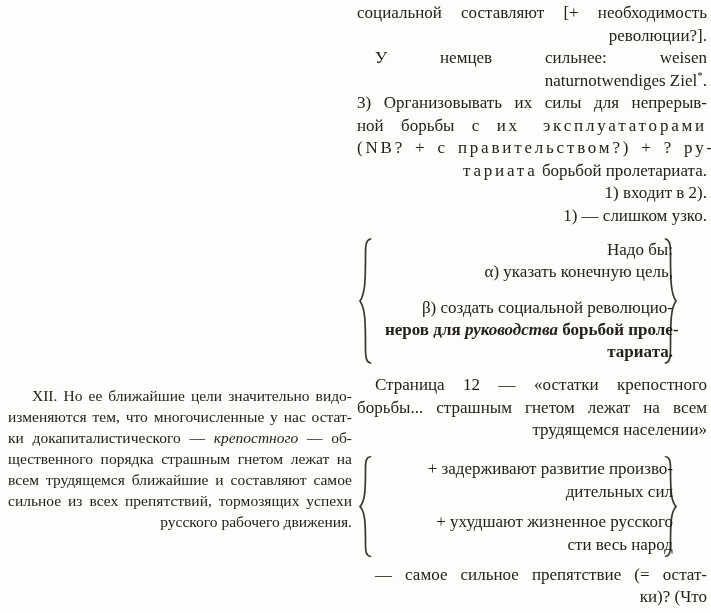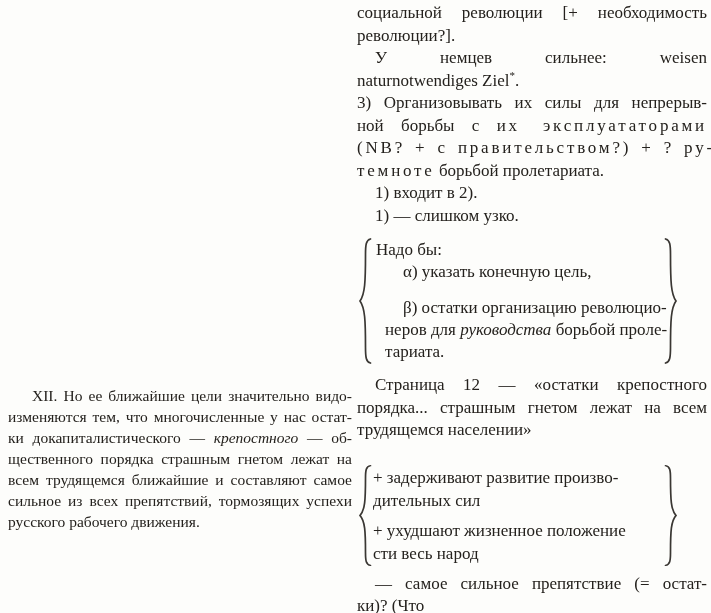--- a/index.html
+++ b/index.html
@@ -4,42 +4,42 @@
 <style>
   html,body{margin:0;padding:0;}
   body{
     width:711px;height:613px;overflow:hidden;position:relative;
     background:#fdfdfb;color:#24211d;
     font-family:"Liberation Serif","DejaVu Serif",serif;
   }
   .col{position:absolute;}
   .col-left{left:8px;top:385px;width:344px;font-size:15.5px;line-height:21px;}
   .col-right{left:357px;top:2px;width:350px;font-size:17px;line-height:22.5px;}
-  .tline{min-height:1em;}
+  .tline{min-height:1em;text-align:right;}
   .just{text-align:justify;text-align-last:justify;}
   .ind{padding-left:18px;}
   .indent1{text-indent:24px;}
   .it{font-style:italic;}
   .itsp{letter-spacing:2.8px;word-spacing:3px;}
   .nowrap{white-space:nowrap;}
   sup{font-size:11px;line-height:0;vertical-align:super;}
   .spread{display:flex;justify-content:space-between;padding-left:18px;}
   
   .braced{position:relative;width:322px;}
   .b1{margin-top:10px;}
-  .b2{margin-top:22px;}
+  .b2{margin-top:13px;}
   .brace{position:absolute;top:0;height:100%;width:16px;}
   .brace-l{left:0;}
   .brace-r{right:0;}
   .btxt{position:relative;z-index:1;}
   .b1 .btxt{padding:2px 6px 2px 19px;line-height:22px;}
   .b2 .btxt{padding:2px 6px 2px 16px;line-height:23px;}
   .btxt .tline{white-space:nowrap;}
   .gk{padding-left:27px;}
-  .cont{padding-left:9px;}
+  .cont{padding-left:9px;font-weight:bold;}
   .gap14{height:14px;}
   .gap7{height:7px;}
   .p6{margin-top:9px;}
   .p7{margin-top:6px;}
 </style>
 </head>
 <body>
 
 <div>
 
@@ -48,71 +48,71 @@
     <div class="tline just"><span>изменяются тем, что многочисленные у нас остат-</span></div>
     <div class="tline just"><span>ки докапиталистического — </span><span class="it">крепостного</span><span> — об-</span></div>
     <div class="tline just"><span>щественного порядка страшным гнетом лежат на</span></div>
     <div class="tline just"><span>всем трудящемся ближайшие и составляют самое</span></div>
     <div class="tline just"><span>сильное из всех препятствий, тормозящих успехи</span></div>
     <div class="tline"><span>русского рабочего движения.</span></div>
   </div>
 
   <div class="col col-right">
 
-    <div class="tline just"><span>социальной революции [+ необходимость</span></div>
+    <div class="tline just"><span>социальной составляют [+ необходимость</span></div>
     <div class="tline"><span>революции?].</span></div>
 
     <div class="tline spread">
       <span>У</span>
       <span>немцев</span>
       <span>сильнее:</span>
       <span>weisen</span>
     </div>
     <div class="tline"><span>naturnotwendiges Ziel</span><sup>*</sup><span>.</span></div>
 
     <div class="tline just"><span>3) Организовывать их силы для непрерыв-</span></div>
     <div class="tline just"><span>ной борьбы с </span><span class="itsp">их эксплуататорами</span></div>
     <div class="tline itsp nowrap"><span>(NB? + с правительством?) + ? ру-</span></div>
-    <div class="tline nowrap"><span class="itsp">темноте</span><span> борьбой пролетариата.</span></div>
+    <div class="tline nowrap"><span class="itsp">тариата</span><span> борьбой пролетариата.</span></div>
 
     <div class="tline ind"><span>1) входит в 2).</span></div>
     <div class="tline ind"><span>1) — слишком узко.</span></div>
 
     <div class="braced b1">
       <svg class="brace brace-l" viewBox="0 0 16 130" preserveAspectRatio="none">
         <path d="M 13.5 2 C 9 3, 8.5 8, 8.5 18 C 8.5 45, 8 58, 3 65 C 8 72, 8.5 85, 8.5 112 C 8.5 122, 9 127, 13.5 128" fill="none" stroke="#3a3733" stroke-width="1.7" stroke-linecap="round"></path>
       </svg>
       <div class="btxt">
         <div class="tline"><span>Надо бы:</span></div>
         <div class="tline gk"><span>α) указать конечную цель,</span></div>
         <div class="gap14"></div>
-        <div class="tline gk"><span>β) остатки организацию революцио-</span></div>
+        <div class="tline gk"><span>β) создать социальной революцио-</span></div>
         <div class="tline cont"><span>неров для </span><span class="it">руководства</span><span> борьбой проле-</span></div>
         <div class="tline cont"><span>тариата.</span></div>
       </div>
       <svg class="brace brace-r" viewBox="0 0 16 130" preserveAspectRatio="none">
         <path d="M 2.5 2 C 7 3, 7.5 8, 7.5 18 C 7.5 45, 8 58, 13 65 C 8 72, 7.5 85, 7.5 112 C 7.5 122, 7 127, 2.5 128" fill="none" stroke="#3a3733" stroke-width="1.7" stroke-linecap="round"></path>
       </svg>
     </div>
 
     <div class="p6">
       <div class="tline just ind"><span>Страница 12 — «остатки крепостного</span></div>
-      <div class="tline just"><span>порядка... страшным гнетом лежат на всем</span></div>
+      <div class="tline just"><span>борьбы... страшным гнетом лежат на всем</span></div>
       <div class="tline"><span>трудящемся населении»</span></div>
     </div>
 
     <div class="braced b2">
       <svg class="brace brace-l" viewBox="0 0 16 130" preserveAspectRatio="none">
         <path d="M 13.5 2 C 9 3, 8.5 8, 8.5 18 C 8.5 45, 8 58, 3 65 C 8 72, 8.5 85, 8.5 112 C 8.5 122, 9 127, 13.5 128" fill="none" stroke="#3a3733" stroke-width="1.7" stroke-linecap="round"></path>
       </svg>
       <div class="btxt">
         <div class="tline"><span>+ задерживают развитие произво-</span></div>
         <div class="tline"><span>дительных сил</span></div>
         <div class="gap7"></div>
-        <div class="tline"><span>+ ухудшают жизненное положение</span></div>
+        <div class="tline"><span>+ ухудшают жизненное русского</span></div>
         <div class="tline"><span>сти весь народ</span></div>
       </div>
       <svg class="brace brace-r" viewBox="0 0 16 130" preserveAspectRatio="none">
         <path d="M 2.5 2 C 7 3, 7.5 8, 7.5 18 C 7.5 45, 8 58, 13 65 C 8 72, 7.5 85, 7.5 112 C 7.5 122, 7 127, 2.5 128" fill="none" stroke="#3a3733" stroke-width="1.7" stroke-linecap="round"></path>
       </svg>
     </div>
 
     <div class="p7">
       <div class="tline just ind"><span>— самое сильное препятствие (= остат-</span></div>
       <div class="tline"><span>ки)? (Что</span></div>

